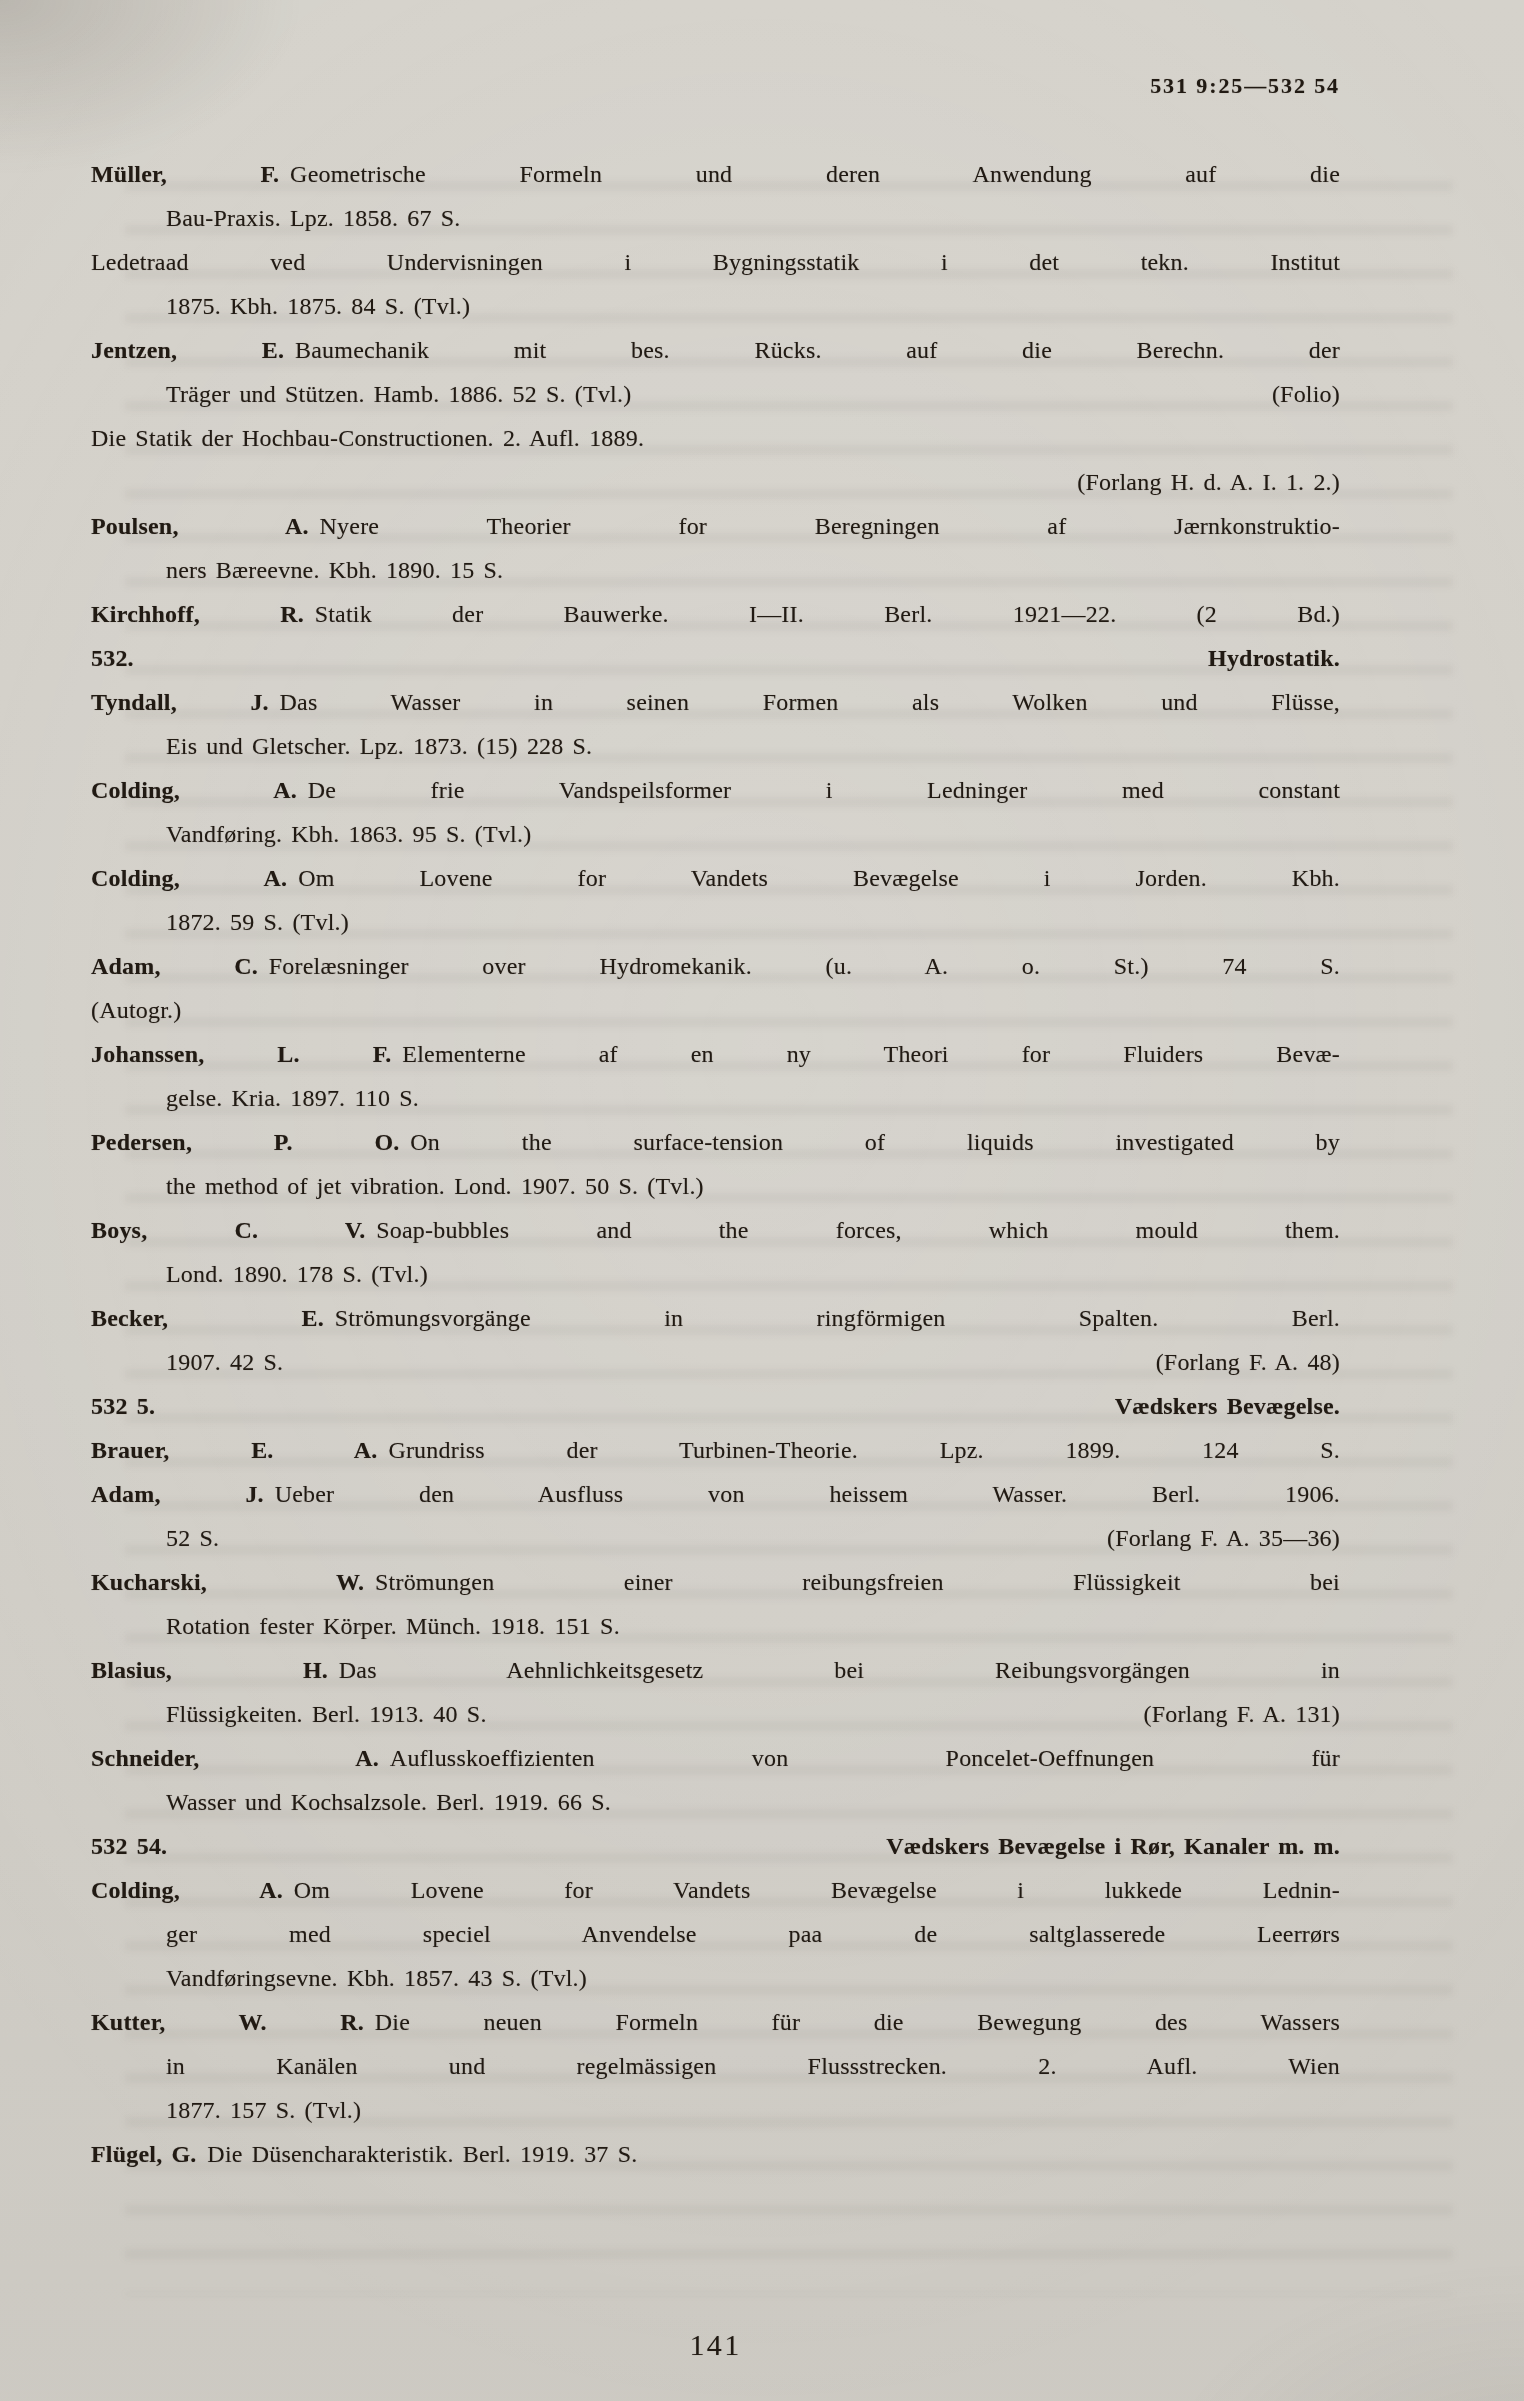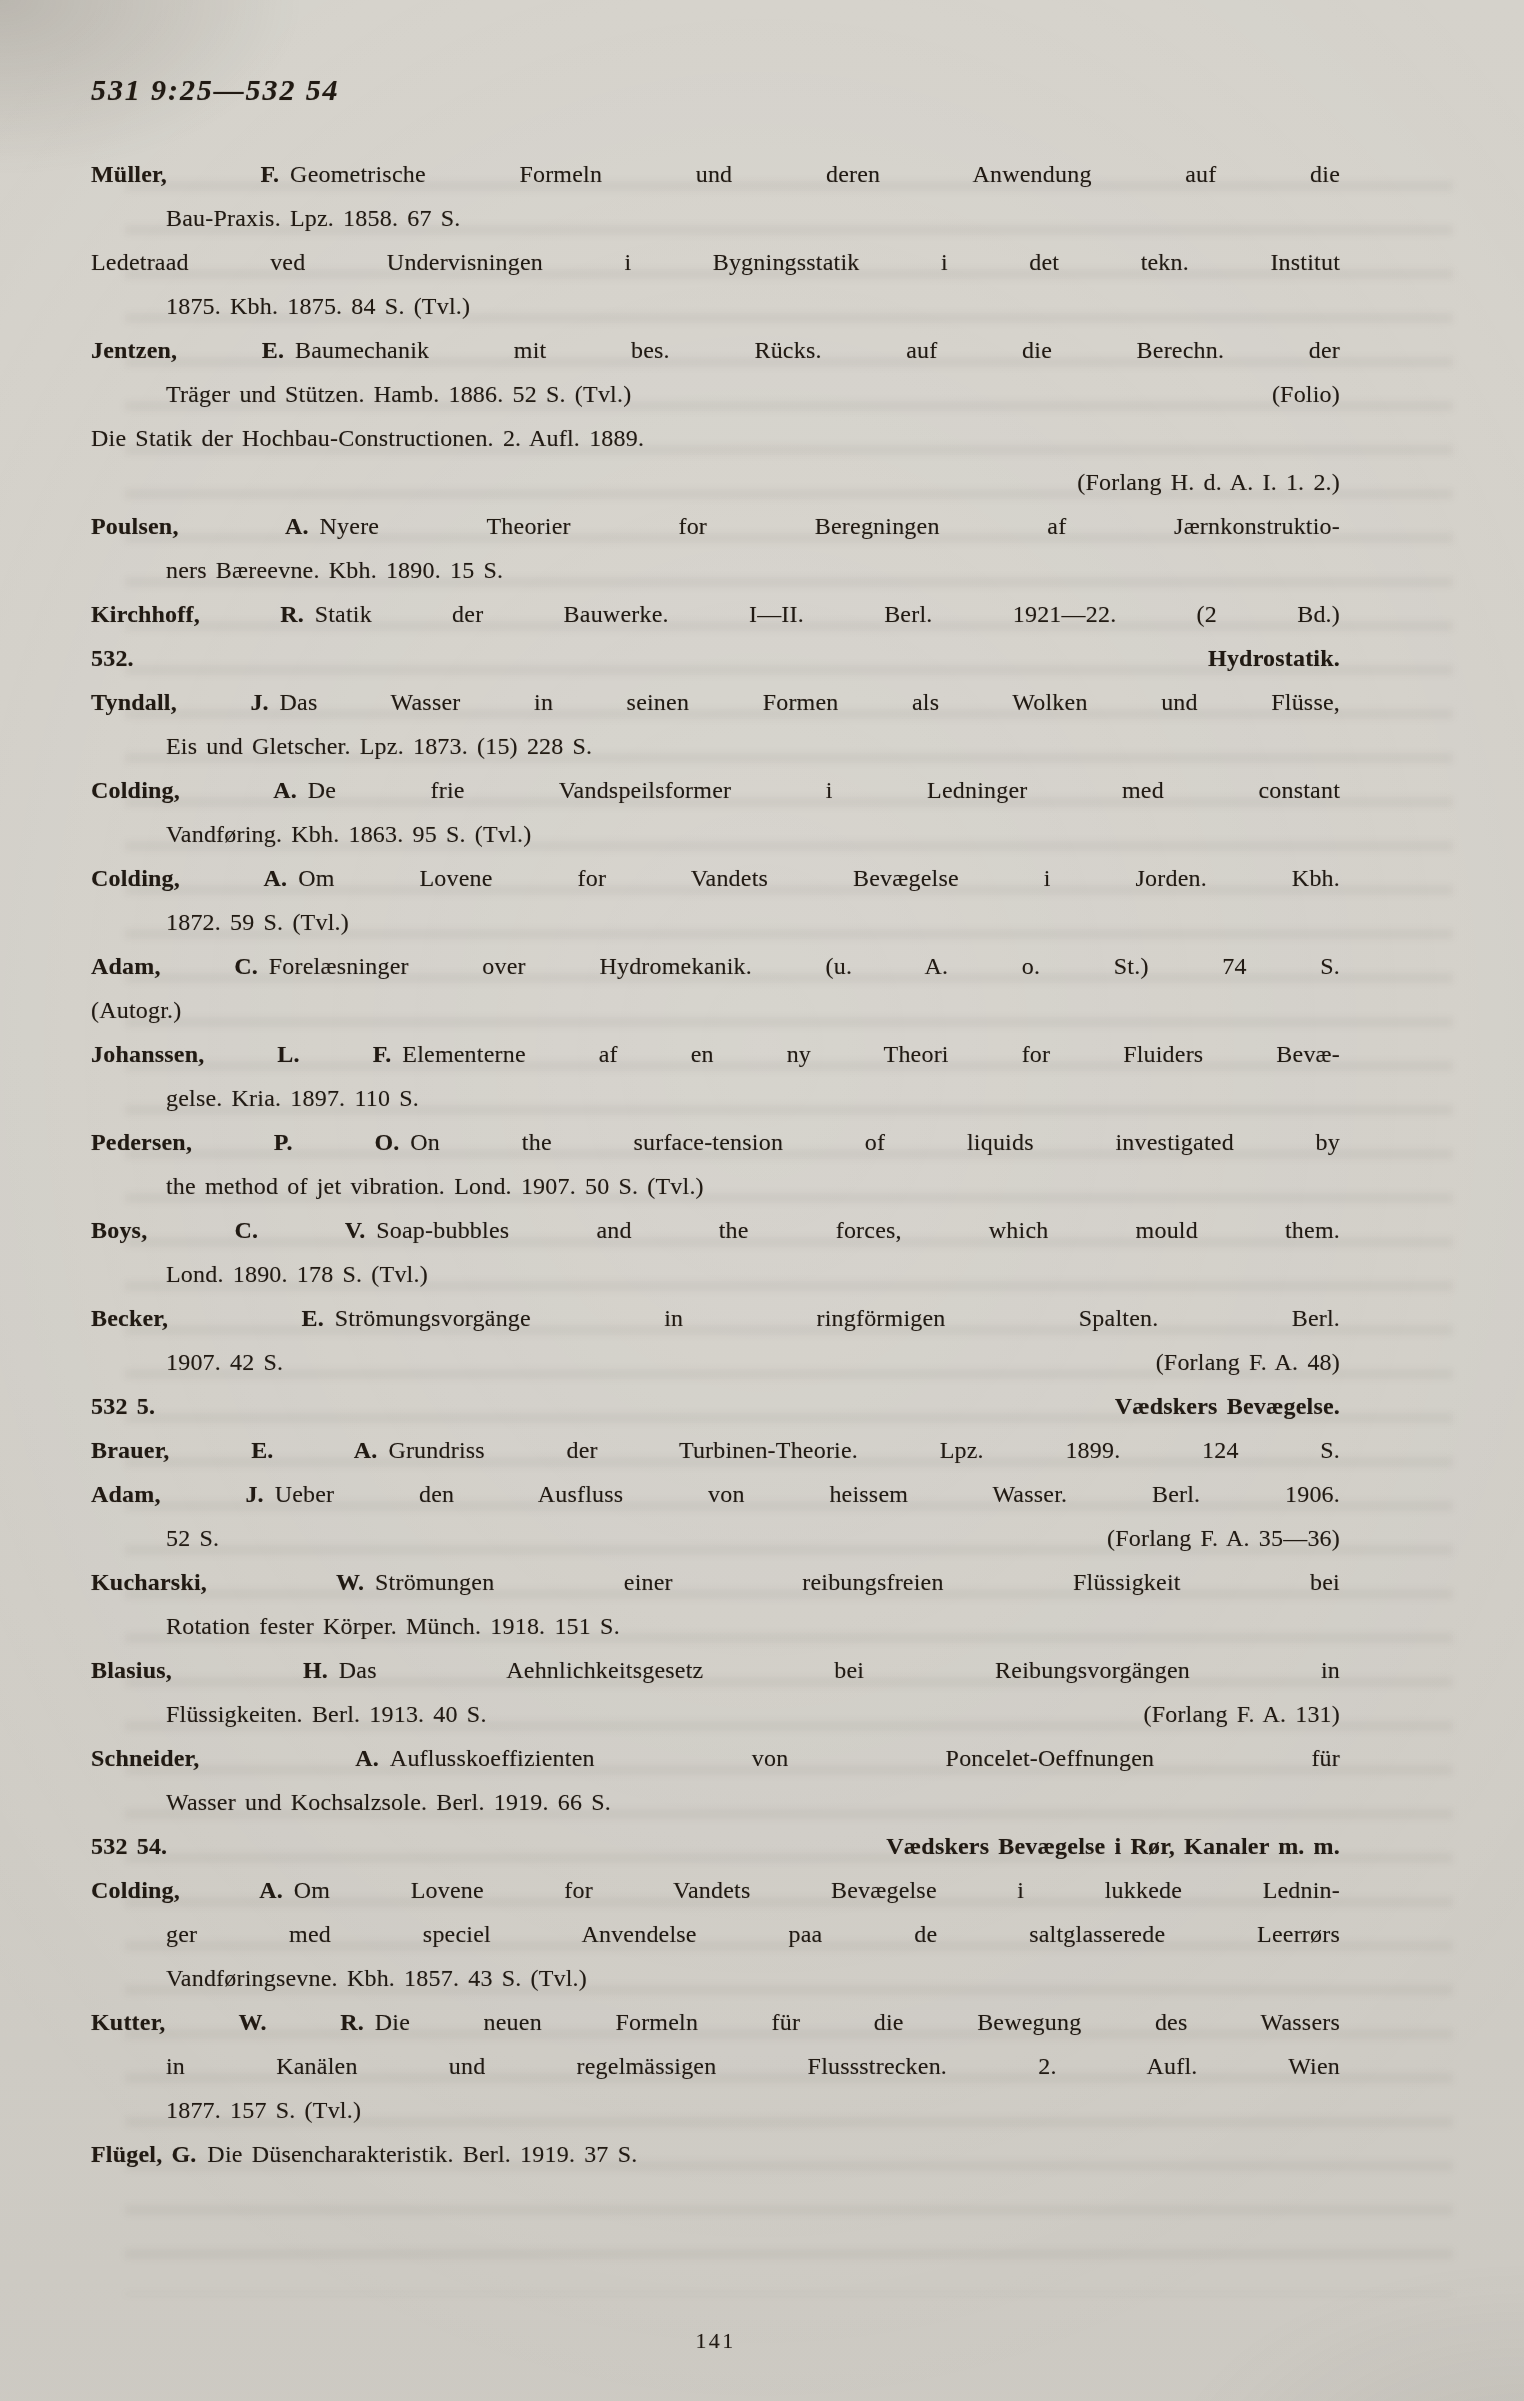--- a/index.html
+++ b/index.html
@@ -25,26 +25,25 @@
       to bottom,
       transparent 0 27px,
       rgba(110,104,92,.075) 27px 37px,
       transparent 37px 44px);
     filter: blur(3.4px);
     pointer-events: none;
   }
   .page-header {
     position: absolute;
     top: 73px; left: 91px; width: 1249px;
-    text-align: left;
-    font-size: 30px;
+    text-align: right;
+    font-size: 22px;
     font-weight: bold;
     letter-spacing: 1.9px;
     text-shadow: 0 0 1px rgba(40,32,24,.35);
-    font-style: italic;
   }
   .content {
     position: absolute;
     top: 152px; left: 91px; width: 1249px;
     font-size: 24px;
     line-height: 44px;
     letter-spacing: 0.2px;
     word-spacing: .12em;
     text-shadow: 0 0 1px rgba(40,32,24,.32);
   }
@@ -58,21 +57,21 @@
     display: flex;
     justify-content: space-between;
     font-weight: bold;
     align-items: flex-end;
   }
   .note { white-space: nowrap; }
   .page-number {
     position: absolute;
     top: 2328px; left: 91px; width: 1249px;
     text-align: center;
-    font-size: 22px;
+    font-size: 30px;
     letter-spacing: 2.4px;
     text-shadow: 0 0 1px rgba(40,32,24,.32);
   }
 </style>
 </head>
 <body>
 
 <div class="page">
   <div class="bleed"></div>
   <div class="page-header">531 9:25—532 54</div>

